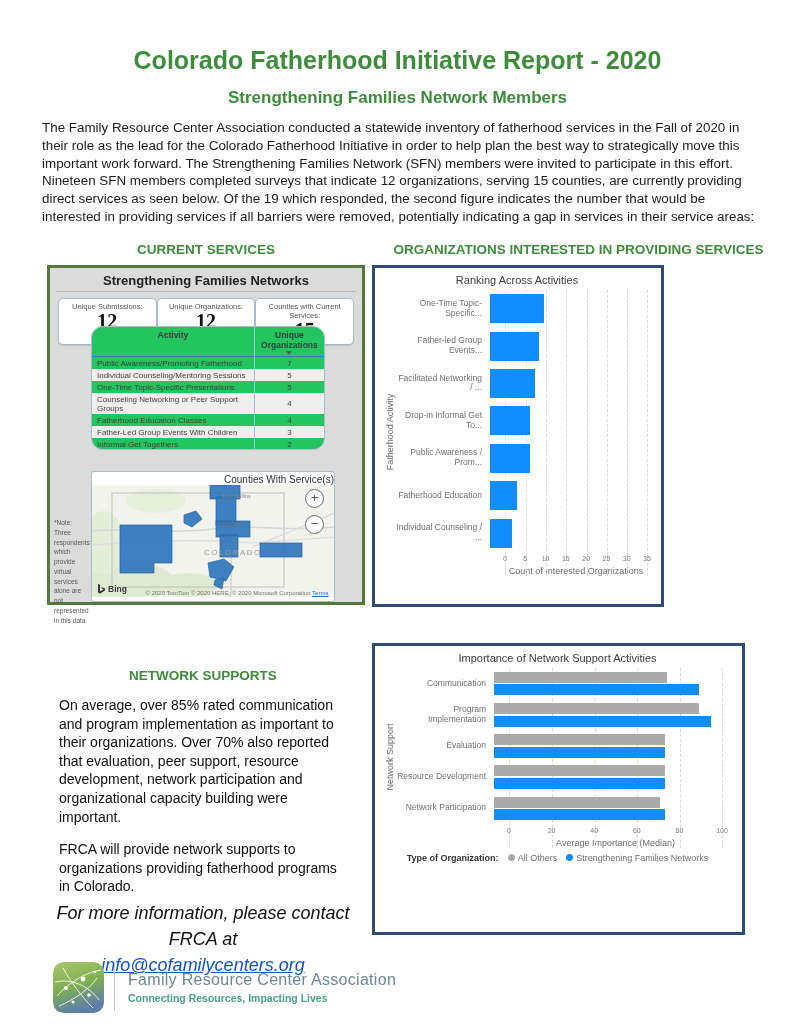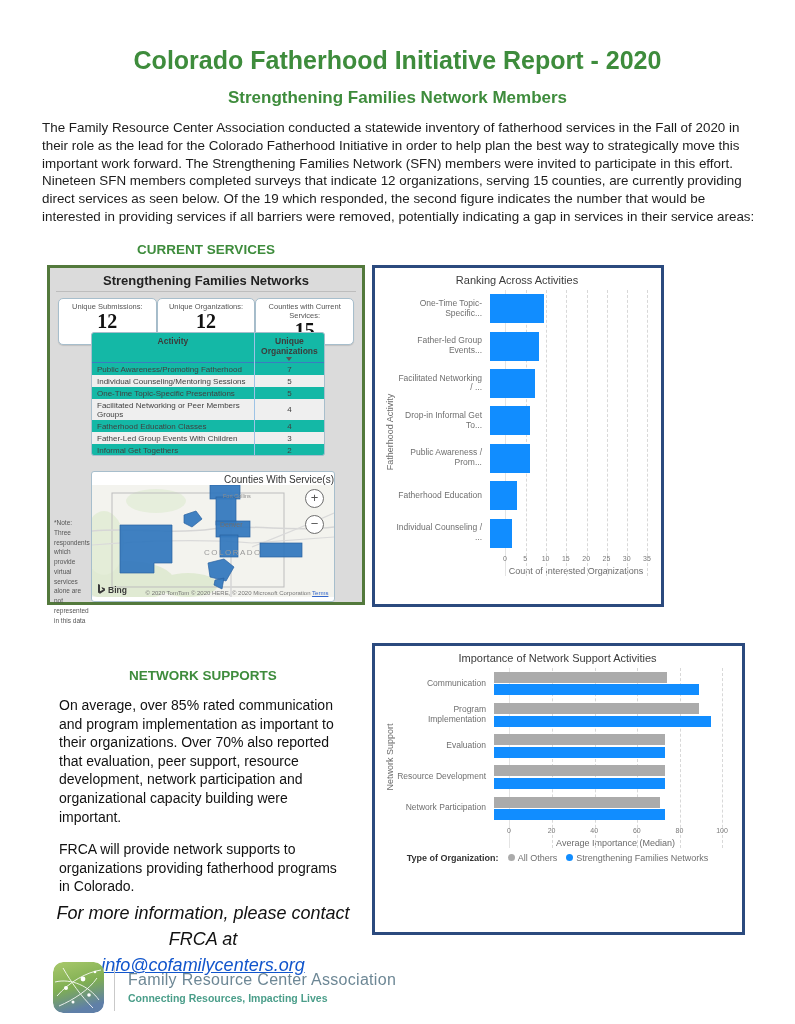--- a/index.html
+++ b/index.html
@@ -25,22 +25,22 @@
   .dashboard { position:absolute; left:47px; top:265px; width:318px; height:340px;
     background:#DBDBDB; border:3px solid #53793C; }
   .dash-title { margin:5px 6px 0 6px; padding-bottom:3px; text-align:center;
     font-size:13px; font-weight:bold; color:#222; border-bottom:1px solid #bdbdbd; }
   .stats-row { display:flex; justify-content:space-between; padding:6px 8px 0 8px; }
   .stat-card { width:120px; height:47px; background:#fff; border:1px solid #A7BECC; border-radius:5px;
     text-align:center; padding-top:3px; box-shadow:0 1px 1px rgba(0,0,0,.12); }
   .stat-label { font-size:7.5px; color:#555; line-height:1.2; }
   .stat-value { font-size:20px; font-weight:bold; color:#111; line-height:1.05;font-family:Liberation Serif, serif; }
 
-  .table-card { position:absolute; left:41px; top:64px; width:234px; height:124px;
-    background:#14b8a6; border:1px solid #A7BECC; border-radius:3px; overflow:hidden; }
+  .table-card { position:absolute; left:41px; top:58px; width:234px; height:124px;
+    background:#22c55e; border:1px solid #A7BECC; border-radius:12px; overflow:hidden; }
   table.activity { width:100%; border-collapse:collapse; table-layout:fixed; }
   table.activity th { font-size:8.5px; font-weight:bold; color:#3c3c3c; padding:3px 2px 1px 2px; text-align:center; vertical-align:top; }
   table.activity thead tr { border-bottom:1px solid #3B7CC0; }
   table.activity td { font-size:8px; color:#404040; padding:1.5px 5px; }
   table.activity td.num { text-align:center; border-left:1px solid #9DC3E6; }
   table.activity th.num-h { border-left:1px solid #9DC3E6; }
   table.activity tbody tr:nth-child(even) { background:#EFEFEF; }
   .col-activity { width:70%; } .col-count { width:30%; }
   .sort-icon { display:block; margin:1px auto 0 auto; width:0; height:0;
     border-left:3.5px solid transparent; border-right:3.5px solid transparent; border-top:4px solid #555; }
@@ -50,21 +50,21 @@
   .map-title { text-align:right; font-size:10px; color:#333; padding-top:2px; }
   .map-area { position:relative; width:100%; height:112px; }
   .map-svg { position:absolute; left:0; top:0; }
   .zoom-btn { position:absolute; right:10px; width:19px; height:19px; border-radius:50%;
     background:#fff; border:1.5px solid #6e6e6e; color:#555; font-size:13px; line-height:16px;
     text-align:center; cursor:pointer; }
   .zoom-in  { top:4px; }
   .zoom-out { top:30px; }
   .map-attrib { position:absolute; bottom:1px; left:50px; right:2px; font-size:6px; color:#767676; text-align:center; white-space:nowrap; }
   .map-attrib .terms { color:#3366CC; text-decoration:underline; }
-  .bing-wrap { position:absolute; left:5px; bottom:2px; display:flex; align-items:center; gap:2px; }
+  .bing-wrap { position:absolute; left:5px; bottom:2px; display:flex; gap:2px; }
   .bing-text { font-size:8.5px; font-weight:bold; color:#3a3a3a; }
   .dash-note { position:absolute; left:4px; top:250px; width:36px; font-size:6.5px; line-height:1.5; color:#555; }
 
   
   .chart-box { position:absolute; background:#fff; border:3px solid #2B4A7E; }
   .box1 { left:372px; top:265px; width:292px; height:342px; }
   .box2 { left:372px; top:643px; width:373px; height:292px; }
   .chart { position:relative; width:100%; height:100%; padding:6px 6px 2px 4px; }
   .chart-title { text-align:center; font-size:11px; color:#3b3b3b; }
   .chart-body { position:relative; display:flex; margin-top:4px; }
@@ -122,20 +122,21 @@
 </head>
 <body>
 
 <div class="page">
 
   <div class="doc-title">Colorado Fatherhood Initiative Report - 2020</div>
   <div class="doc-subtitle">Strengthening Families Network Members</div>
   <div class="intro">The Family Resource Center Association conducted a statewide inventory of fatherhood services in the Fall of 2020 in their role as the lead for the Colorado Fatherhood Initiative in order to help plan the best way to strategically move this important work forward.  The Strengthening Families Network (SFN) members were invited to participate in this effort. Nineteen SFN members completed surveys that indicate 12 organizations, serving 15 counties, are currently providing direct services as seen below. Of the 19 which responded, the second figure indicates the number that would be interested in providing services if all barriers were removed, potentially indicating a gap in services in their service areas:</div>
 
   <div class="col-heading h-current">CURRENT SERVICES</div>
+  <div class="col-heading h-orgs">ORGANIZATIONS INTERESTED IN PROVIDING SERVICES</div>
 
   <div class="dashboard">
     <div class="dash-title">Strengthening Families Networks</div>
 
     <div class="stats-row">
       <div class="stat-card">
         <div class="stat-label">Unique Submissions:</div>
         <div class="stat-value">12</div>
       </div>
       <div class="stat-card">
@@ -170,21 +171,21 @@
             </tr>
             <tr>
               <td>Individual Counseling/Mentoring Sessions</td>
               <td class="num">5</td>
             </tr>
             <tr>
               <td>One-Time Topic-Specific Presentations</td>
               <td class="num">5</td>
             </tr>
             <tr>
-              <td>Facilitated Networking or Peer Members Groups</td>
+              <td>Counseling Networking or Peer Support Groups</td>
               <td class="num">4</td>
             </tr>
             <tr>
               <td>Fatherhood Education Classes</td>
               <td class="num">4</td>
             </tr>
             <tr>
               <td>Father-Led Group Events With Children</td>
               <td class="num">3</td>
             </tr>

